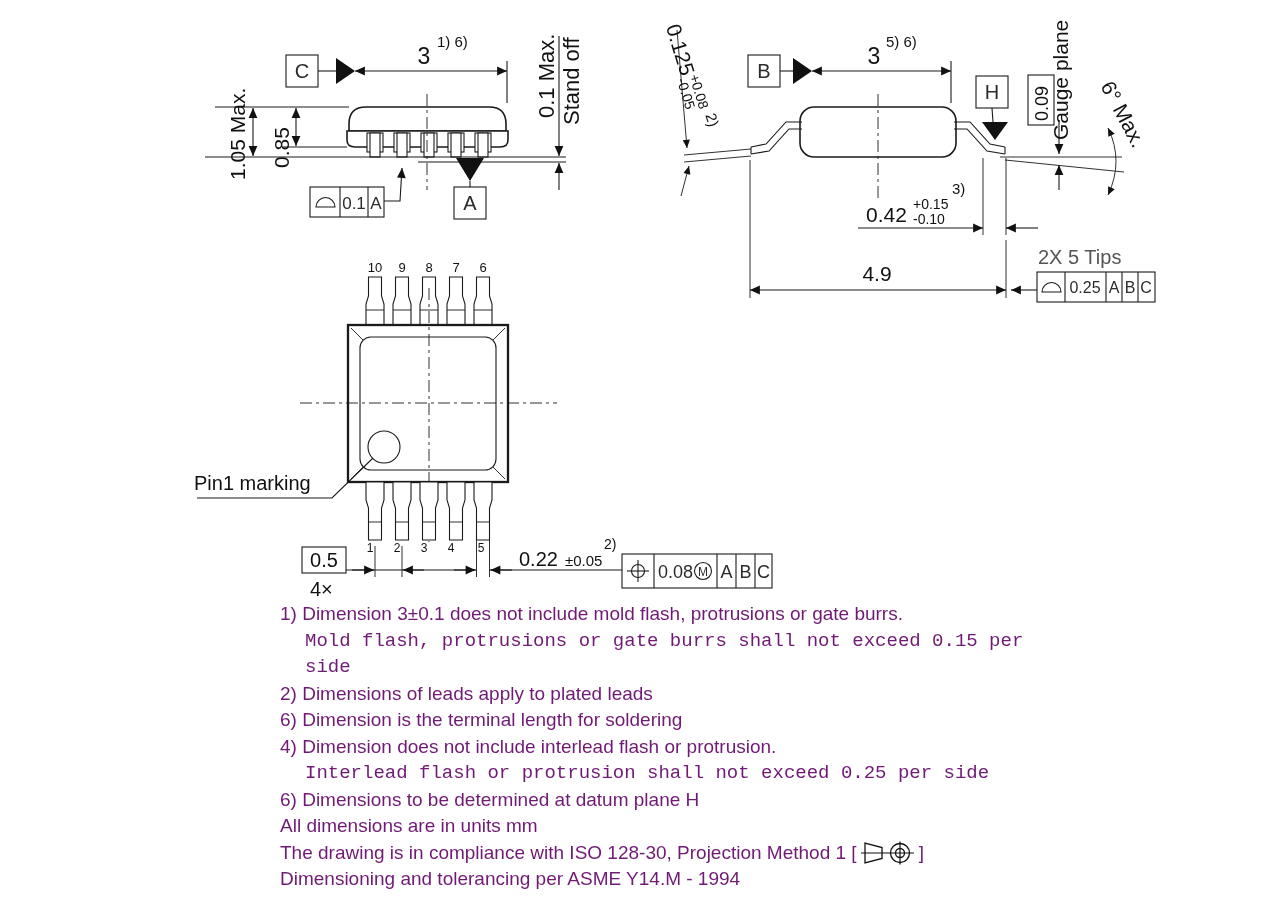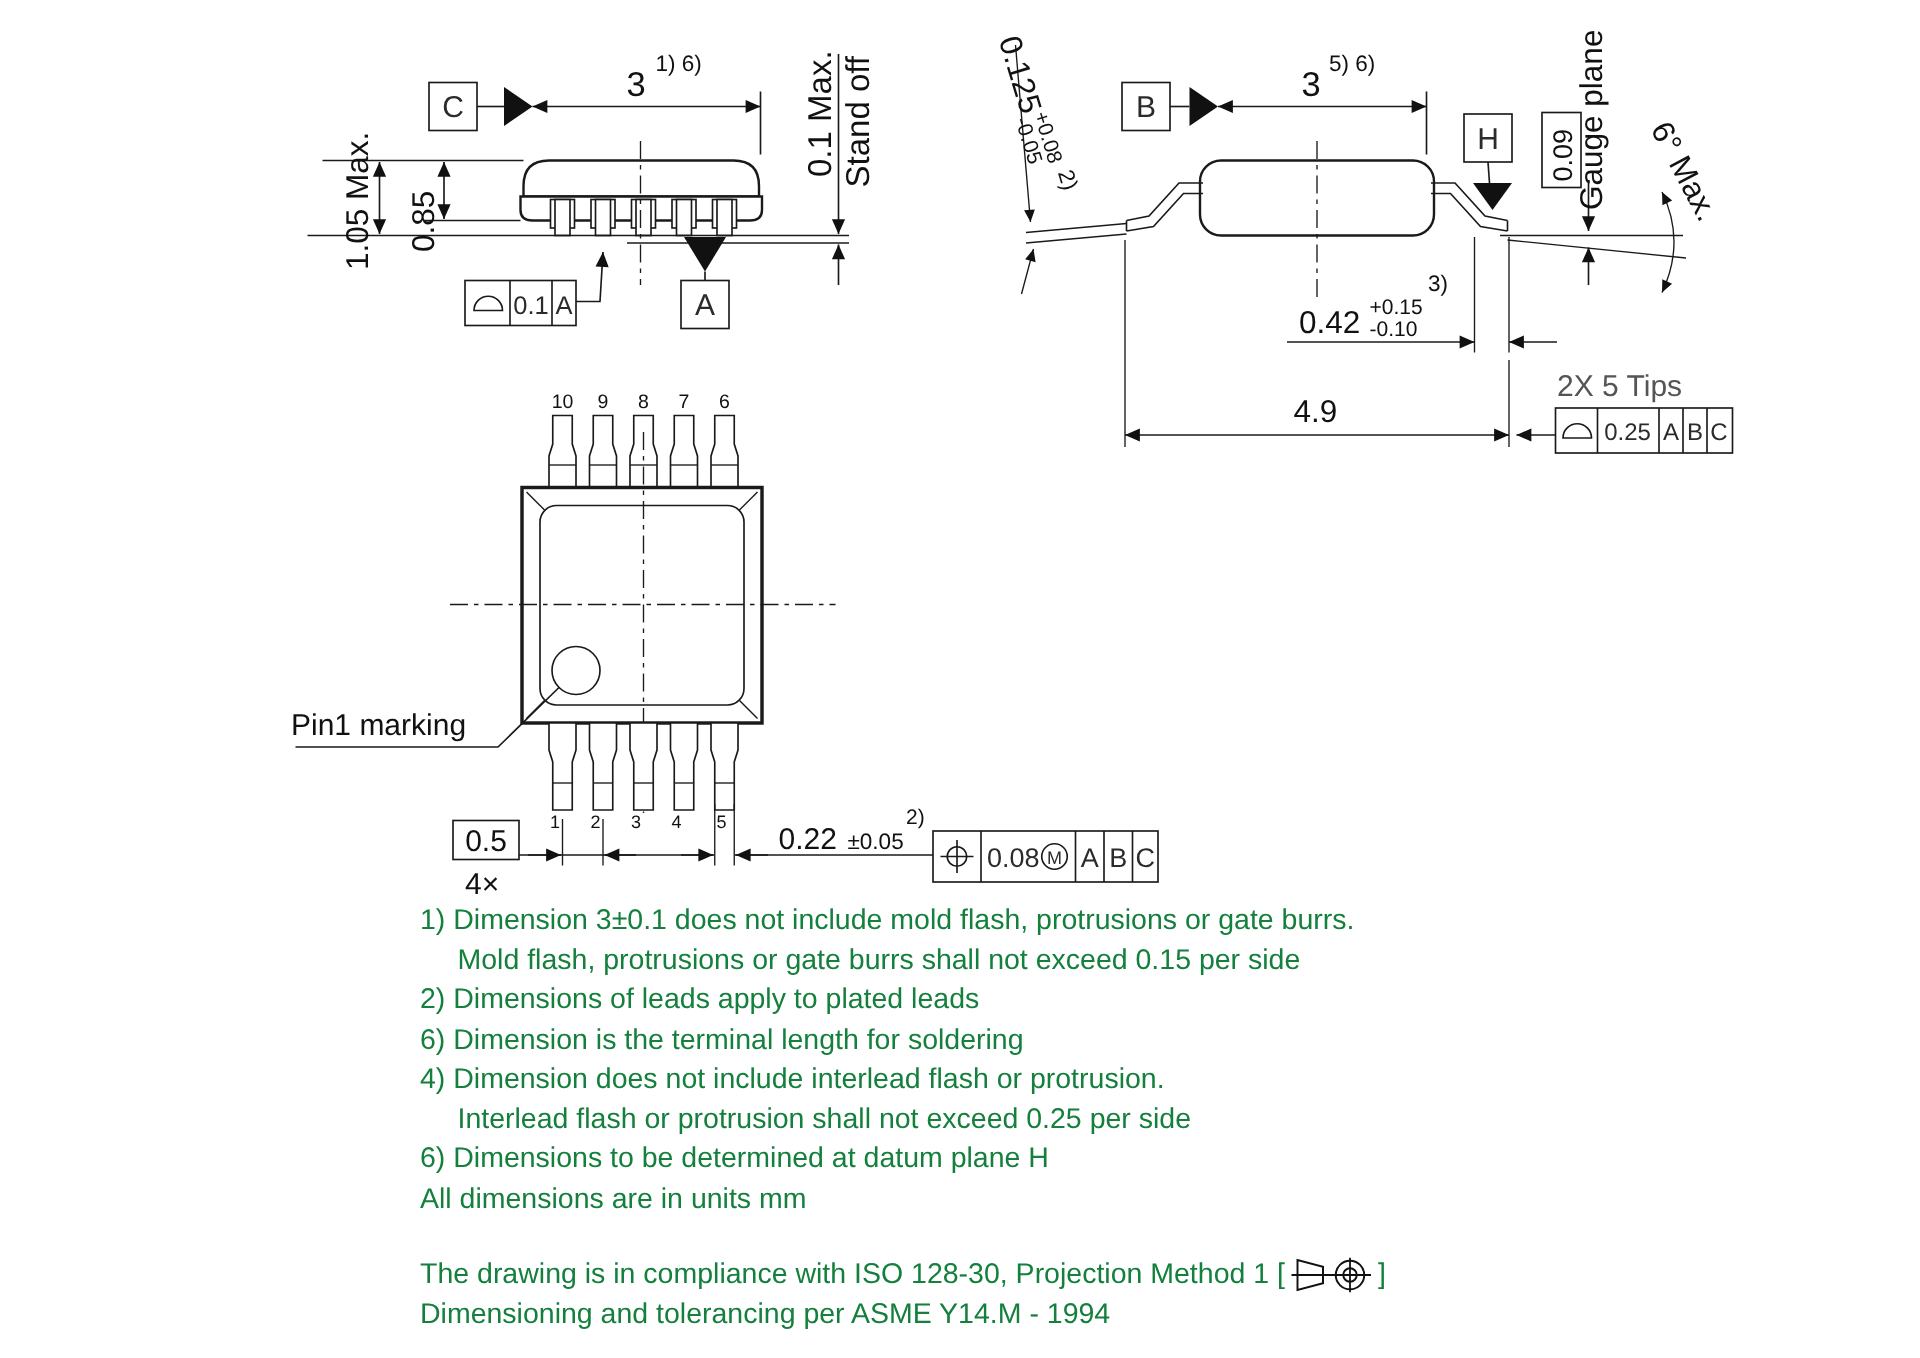--- a/index.html
+++ b/index.html
@@ -8,23 +8,23 @@
   svg text{font-family:"Liberation Sans",sans-serif;fill:#111;}
   .ln{stroke:#1a1a1a;stroke-width:1.1;fill:none;}
   .thin{stroke:#1a1a1a;stroke-width:0.9;fill:none;}
   .thick{stroke:#1a1a1a;stroke-width:2.3;fill:none;}
   .med{stroke:#1a1a1a;stroke-width:1.6;fill:none;}
   .whitefill{fill:#fff;}
   .cl{stroke:#1a1a1a;stroke-width:0.9;fill:none;stroke-dasharray:12 4 3 4;}
   .fcf-t{fill:#2b2b2b;}
   .gray-t{fill:#555;}
   #notes{position:absolute;left:280px;top:601px;width:760px;font-size:19px;
-         line-height:26.5px;color:#15803d;}
-  #notes .indent{padding-left:25px;}
-  #notes .row{display:flex;align-items:center;gap:1px;margin-top:24px;}
+         line-height:26.5px;color:#701a75;}
+  #notes .indent{padding-left:25px;font-family:Liberation Mono, monospace;}
+  #notes .row{display:flex;align-items:center;gap:1px;}
   #notes svg{display:inline-block;margin:0 2px;}
 </style>
 </head>
 <body>
 
 <div id="stage">
 <svg width="1280" height="905" viewBox="0 0 1280 905">
   <defs>
     <marker id="arw" viewBox="0 0 10 10" refX="9.5" refY="5" markerWidth="10" markerHeight="10" orient="auto-start-reverse">
           <path d="M0.5,1 L9.5,5 L0.5,9 Z" fill="#111"></path>

